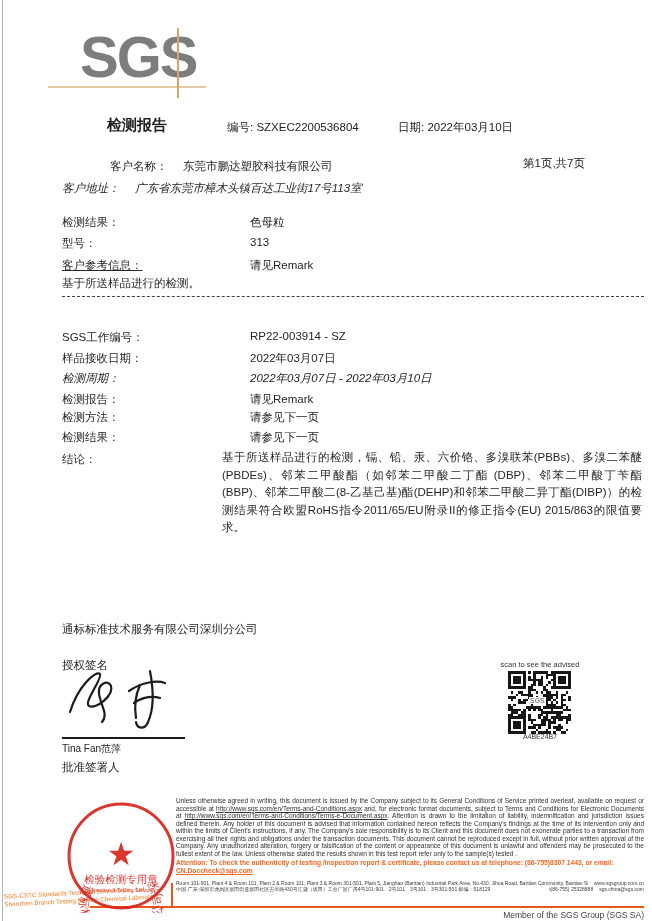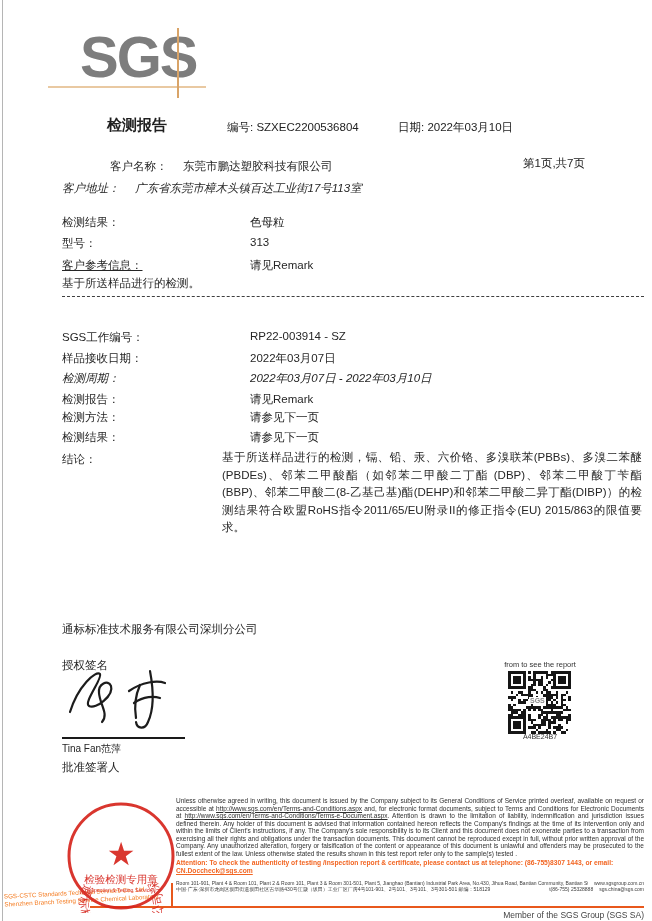--- a/index.html
+++ b/index.html
@@ -139,21 +139,21 @@
       <path d="M84,25 C80,34 78,46 80,58"></path>
       <path d="M73,31 C86,22 101,20 109,23"></path>
       <path d="M78,43 C88,36 98,36 104,38"></path>
       <path d="M94,11 C97,27 99,47 92,62 C89,70 81,69 80,62"></path>
     </g>
   </svg>
   <div class="abs sig-line"></div>
   <div class="abs sig-name">Tina Fan范萍</div>
   <div class="abs sig-title">批准签署人</div>
 
-  <div class="abs qr-caption">from to see the report</div>
+  <div class="abs qr-caption">scan to see the advised</div>
   <div class="abs qr-box">
     <div id="qr-grid">
         <div class="qm on"></div>
         <div class="qm on"></div>
         <div class="qm on"></div>
         <div class="qm on"></div>
         <div class="qm on"></div>
         <div class="qm on"></div>
         <div class="qm on"></div>
         <div class="qm"></div>

